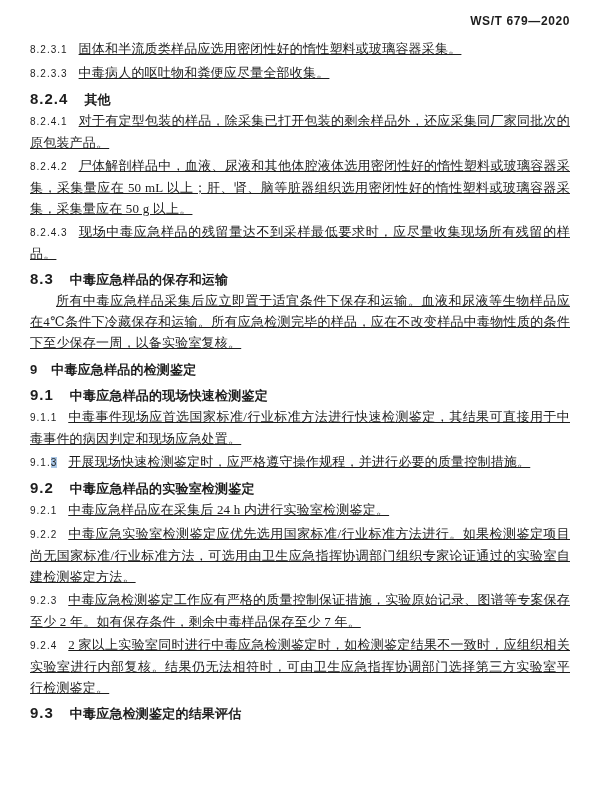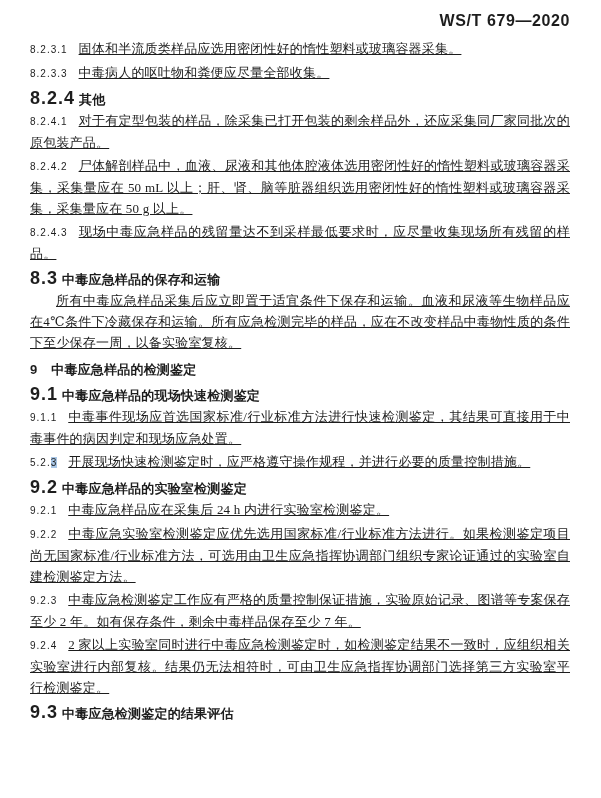--- a/index.html
+++ b/index.html
@@ -11,21 +11,21 @@
     background: #ffffff;
     padding: 13px 31px 0 30px;
     overflow: hidden;
     font-family: "Liberation Serif", "DejaVu Serif", serif;
     color: #1d1d1d;
   }
   .header {
     text-align: right;
     font-family: "Liberation Sans", "DejaVu Sans", sans-serif;
     font-weight: bold;
-    font-size: 16px;
+    font-size: 12px;
     letter-spacing: 0.6px;
     height: 16px;
     line-height: 16px;
     margin-bottom: 9px;
     color: #1d1d1d;
   }
   .content p {
     margin: 0 0 2px 0;
     line-height: 21px;
     font-size: 13px;
@@ -43,21 +43,21 @@
   .num-hl {
     background: #a9c7e7;
     letter-spacing: 1px;
   }
   .clause .txt, .para .txt { color: #1d1d1d; text-decoration: underline; }
   .heading, .chapter {
     font-family: "Liberation Sans", "DejaVu Sans", sans-serif;
     font-weight: bold;
   }
   .heading { margin: 4px 0 0 0 !important; }
-  .heading .num { font-weight: bold; font-size: 18px; margin-right: 4px; }
+  .heading .num { font-weight: bold; font-size: 15px; margin-right: 16px; }
   .chapter { margin: 6px 0 2px 0 !important; }
   .chapter .num { font-weight: bold; font-size: 13px; margin-right: 13px; }
   .para { text-indent: 2em; }
 </style>
 </head>
 <body>
 
 <div class="page">
   <div class="header">
     <span>WS/T 679—2020</span>
@@ -67,21 +67,21 @@
       <p class="clause"><span class="num"><span>8.2.3.3</span></span><span class="txt">中毒病人的呕吐物和粪便应尽量全部收集。</span></p>
       <p class="heading"><span class="num"><span>8.2.4</span></span><span class="txt">其他</span></p>
       <p class="clause"><span class="num"><span>8.2.4.1</span></span><span class="txt">对于有定型包装的样品，除采集已打开包装的剩余样品外，还应采集同厂家同批次的原包装产品。</span></p>
       <p class="clause"><span class="num"><span>8.2.4.2</span></span><span class="txt">尸体解剖样品中，血液、尿液和其他体腔液体选用密闭性好的惰性塑料或玻璃容器采集，采集量应在 50 mL 以上；肝、肾、脑等脏器组织选用密闭性好的惰性塑料或玻璃容器采集，采集量应在 50 g 以上。</span></p>
       <p class="clause"><span class="num"><span>8.2.4.3</span></span><span class="txt">现场中毒应急样品的残留量达不到采样最低要求时，应尽量收集现场所有残留的样品。</span></p>
       <p class="heading"><span class="num"><span>8.3</span></span><span class="txt">中毒应急样品的保存和运输</span></p>
       <p class="para"><span class="txt">所有中毒应急样品采集后应立即置于适宜条件下保存和运输。血液和尿液等生物样品应在4℃条件下冷藏保存和运输。所有应急检测完毕的样品，应在不改变样品中毒物性质的条件下至少保存一周，以备实验室复核。</span></p>
       <p class="chapter"><span class="num"><span>9</span></span><span class="txt">中毒应急样品的检测鉴定</span></p>
       <p class="heading"><span class="num"><span>9.1</span></span><span class="txt">中毒应急样品的现场快速检测鉴定</span></p>
       <p class="clause"><span class="num"><span>9.1.1</span></span><span class="txt">中毒事件现场应首选国家标准/行业标准方法进行快速检测鉴定，其结果可直接用于中毒事件的病因判定和现场应急处置。</span></p>
-      <p class="clause"><span class="num"><span>5.2.</span><span class="num-hl">3</span></span><span class="txt">开展现场快速检测鉴定时，应严格遵守操作规程，并进行必要的质量控制措施。</span></p>
+      <p class="clause"><span class="num"><span>9.1.</span><span class="num-hl">3</span></span><span class="txt">开展现场快速检测鉴定时，应严格遵守操作规程，并进行必要的质量控制措施。</span></p>
       <p class="heading"><span class="num"><span>9.2</span></span><span class="txt">中毒应急样品的实验室检测鉴定</span></p>
       <p class="clause"><span class="num"><span>9.2.1</span></span><span class="txt">中毒应急样品应在采集后 24 h 内进行实验室检测鉴定。</span></p>
       <p class="clause"><span class="num"><span>9.2.2</span></span><span class="txt">中毒应急实验室检测鉴定应优先选用国家标准/行业标准方法进行。如果检测鉴定项目尚无国家标准/行业标准方法，可选用由卫生应急指挥协调部门组织专家论证通过的实验室自建检测鉴定方法。</span></p>
       <p class="clause"><span class="num"><span>9.2.3</span></span><span class="txt">中毒应急检测鉴定工作应有严格的质量控制保证措施，实验原始记录、图谱等专案保存至少 2 年。如有保存条件，剩余中毒样品保存至少 7 年。</span></p>
       <p class="clause"><span class="num"><span>9.2.4</span></span><span class="txt">2 家以上实验室同时进行中毒应急检测鉴定时，如检测鉴定结果不一致时，应组织相关实验室进行内部复核。结果仍无法相符时，可由卫生应急指挥协调部门选择第三方实验室平行检测鉴定。</span></p>
       <p class="heading"><span class="num"><span>9.3</span></span><span class="txt">中毒应急检测鉴定的结果评估</span></p>
     </div>
 </div>
 
 </body></html>

